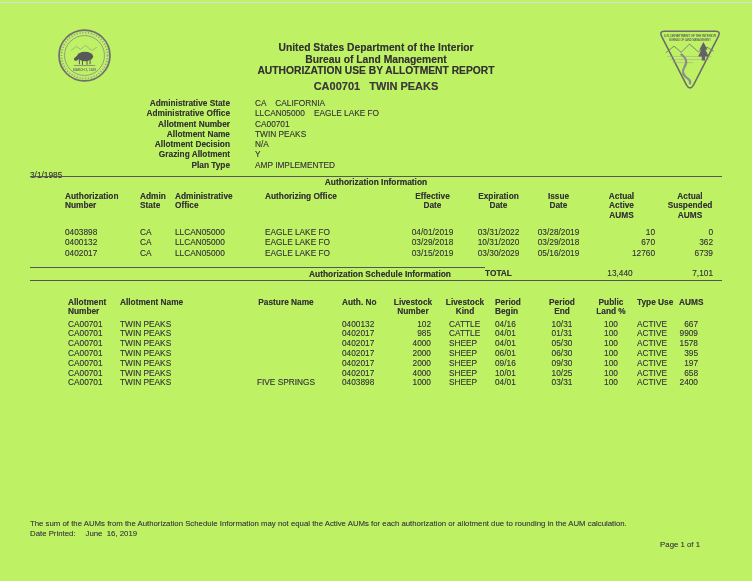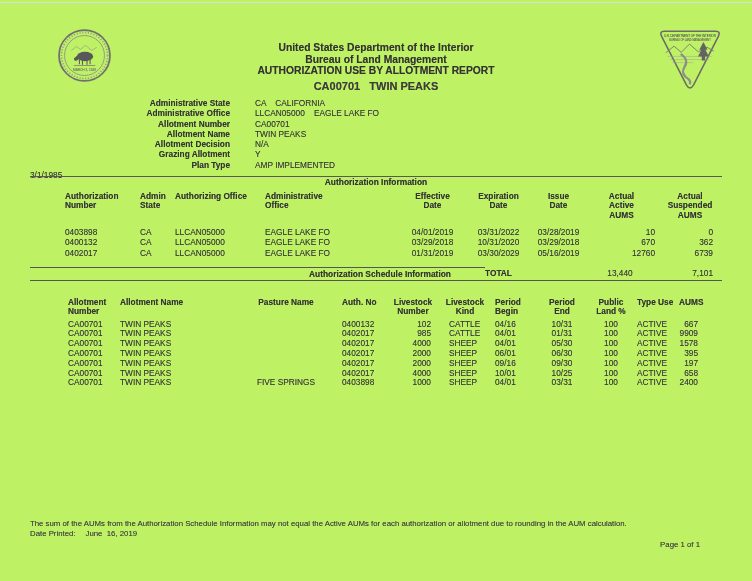--- a/index.html
+++ b/index.html
@@ -151,23 +151,23 @@
       </div>
   </div>
 
   <div class="auth-section">
     <div class="sec-title">Authorization Information</div>
     <div class="tg auth-grid auth-head">
       <span>Authorization
 Number</span>
       <span>Admin
 State</span>
-      <span>Authorizing Office</span>
       <span>Administrative
 Office</span>
+      <span>Authorizing Office</span>
       <span>Effective
 Date</span>
       <span>Expiration
 Date</span>
       <span>Issue
 Date</span>
       <span>Actual
 Active
 AUMS</span>
       <span>Actual
@@ -195,21 +195,21 @@
           <span>10/31/2020</span>
           <span>03/29/2018</span>
           <span>670</span>
           <span>362</span>
         </div>
         <div class="tg auth-grid auth-datarow">
           <span>0402017</span>
           <span>CA</span>
           <span>LLCAN05000</span>
           <span>EAGLE LAKE FO</span>
-          <span>01/31/2019</span>
+          <span>03/15/2019</span>
           <span>03/30/2029</span>
           <span>05/16/2019</span>
           <span>12760</span>
           <span>6739</span>
         </div>
       </div>
     <div class="total-row tg auth-grid">
       <span></span>
       <span></span>
       <span></span>

